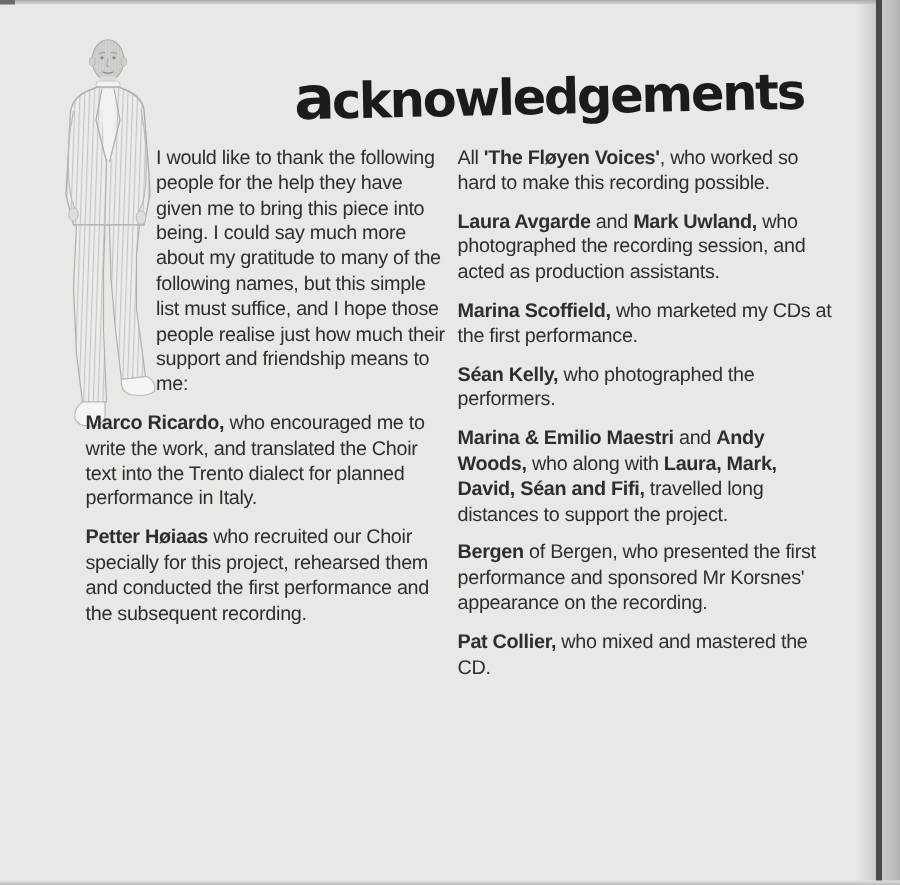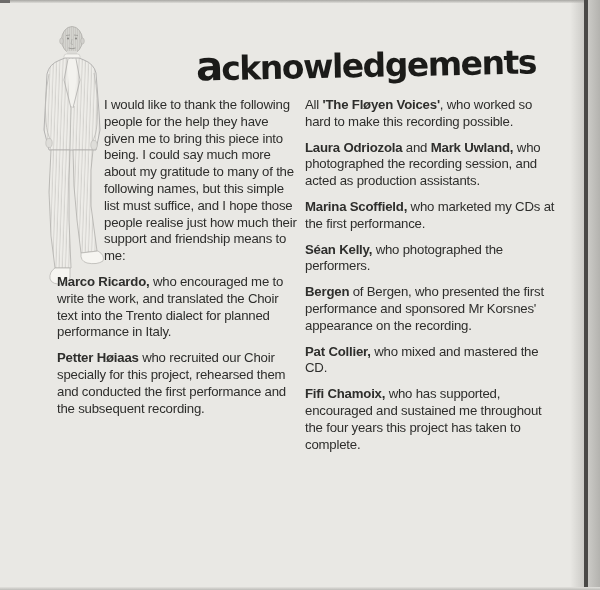--- a/index.html
+++ b/index.html
@@ -141,22 +141,22 @@
     <p class="para intro">I would like to thank the following people for the help they have given me to bring this piece into being. I could say much more about my gratitude to many of the following names, but this simple list must suffice, and I hope those people realise just how much their support and friendship means to me:</p>
     <div>
         <p class="para"><span class="bold">Marco Ricardo,</span><span> who encouraged me to write the work, and translated the Choir text into the Trento dialect for planned performance in Italy.</span></p>
         <p class="para"><span class="bold">Petter Høiaas</span><span> who recruited our Choir specially for this project, rehearsed them and conducted the first performance and the subsequent recording.</span></p>
       </div>
   </div>
 
   <div class="col col-right">
     <div>
         <p class="para"><span>All </span><span class="bold">'The Fløyen Voices'</span><span>, who worked so hard to make this recording possible.</span></p>
-        <p class="para"><span class="bold">Laura Odriozola</span><span> and </span><span class="bold">Mark Uwland,</span><span> who photographed the recording session, and acted as production assistants.</span></p>
+        <p class="para"><span class="bold">Laura Avgarde</span><span> and </span><span class="bold">Mark Uwland,</span><span> who photographed the recording session, and acted as production assistants.</span></p>
         <p class="para"><span class="bold">Marina Scoffield,</span><span> who marketed my CDs at the first performance.</span></p>
         <p class="para"><span class="bold">Séan Kelly,</span><span> who photographed the performers.</span></p>
+        <p class="para"><span class="bold">Marina &amp; Emilio Maestri</span><span> and </span><span class="bold">Andy Woods,</span><span> who along with </span><span class="bold">Laura, Mark, David, Séan and Fifi,</span><span> travelled long distances to support the project.</span></p>
         <p class="para"><span class="bold">Bergen</span><span> of Bergen, who presented the first performance and sponsored Mr Korsnes' appearance on the recording.</span></p>
         <p class="para"><span class="bold">Pat Collier,</span><span> who mixed and mastered the CD.</span></p>
-        <p class="para"><span class="bold">Fifi Chamoix,</span><span> who has supported, encouraged and sustained me throughout the four years this project has taken to complete.</span></p>
       </div>
   </div>
 
 </div>
 
 </body></html>

